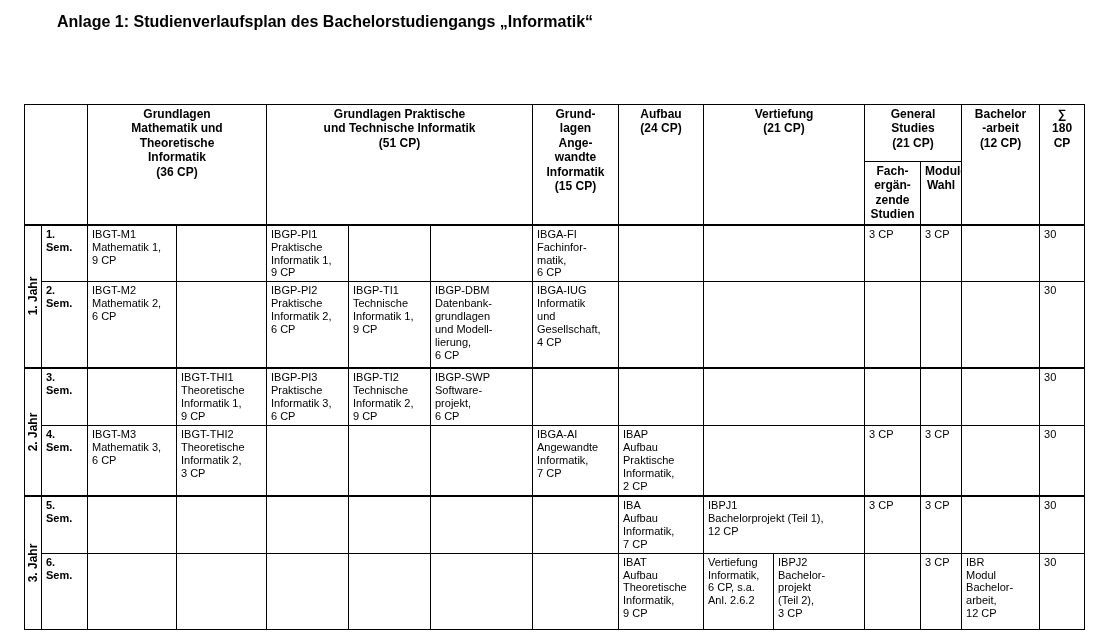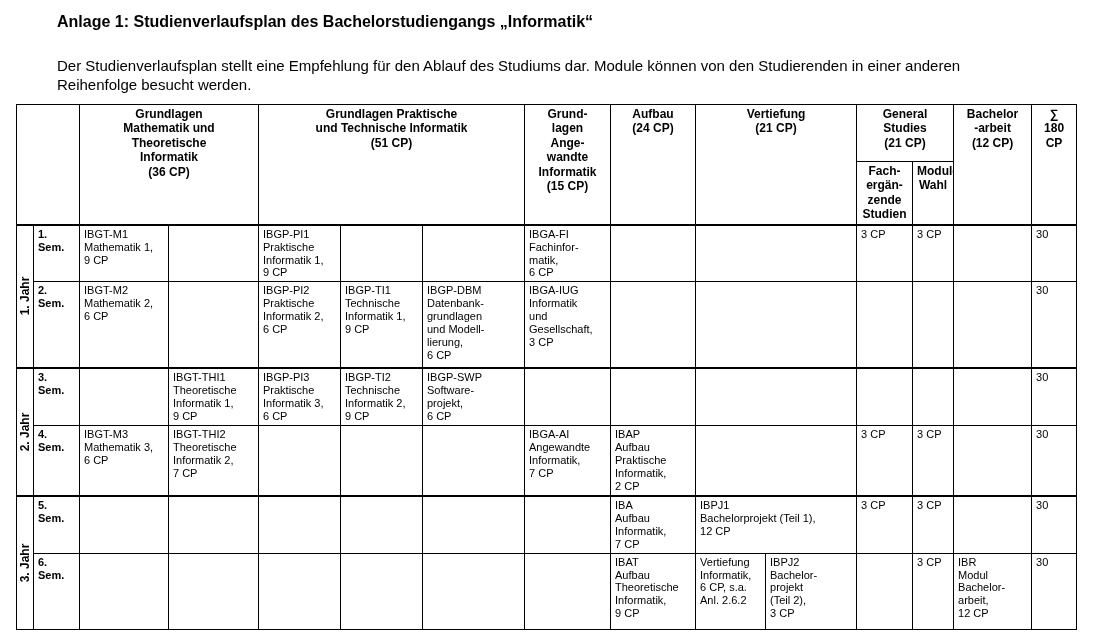--- a/index.html
+++ b/index.html
@@ -1,40 +1,39 @@
 <!DOCTYPE html>
 <html><head>
 <meta charset="utf-8">
 <style>
   * { box-sizing: border-box; }
   body { margin: 0; background: #fff; color: #000; font-family: "Liberation Sans", sans-serif; }
   .doc { position: relative; width: 1100px; height: 640px; background: #fff; overflow: hidden; }
   .title { position: absolute; left: 57px; top: 13px; font-size: 16px; font-weight: bold; white-space: nowrap; }
   .intro { position: absolute; left: 57px; top: 56px; font-size: 15px; line-height: 1.28; width: 918px; }
   .footnote { position: absolute; left: 57px; top: 603px; font-size: 13px; }
-  table.plan { position: absolute; left: 16px; top: 104px; width: 1060px; border-collapse: collapse; table-layout: fixed; }
+  table.plan { position: absolute; left: 24px; top: 104px; width: 1060px; border-collapse: collapse; table-layout: fixed; }
   table.plan th, table.plan td {
     border: 1px solid #000; vertical-align: top; padding: 2px 4px;
     font-size: 11px; line-height: 1.18; white-space: pre-line; overflow: hidden;
   }
   table.plan th { font-weight: bold; font-size: 12px; text-align: center; line-height: 1.2; }
   th.sub { font-size: 9.5px; line-height: 1.12; padding: 1px 1px; }
   th.left { text-align: left; }
   td.sem { font-weight: bold; font-size: 12px; line-height: 1.2; }
   td.year { position: relative; padding: 0; }
   .rot { position: absolute; left: 50%; top: 50%; transform: translate(-50%,-50%) rotate(-90deg);
          white-space: nowrap; font-weight: bold; font-size: 12px; }
   tbody tr.g > td { border-top-width: 2px; }
 </style>
 </head>
 <body>
 
 <div class="doc">
   <div class="title">Anlage 1: Studienverlaufsplan des Bachelorstudiengangs „Informatik“</div>
-  <div class="intro">Der Studienverlaufsplan stellt eine Empfehlung für den Ablauf des Studiums dar. Module können von den Studierenden in einer anderen Reihenfolge besucht werden.</div>
 
   <table class="plan">
     <colgroup>
       <col style="width:17px">
         <col style="width:46px">
         <col style="width:89px">
         <col style="width:90px">
       <col style="width:82px">
         <col style="width:82px">
         <col style="width:102px">
@@ -131,21 +130,21 @@
         <td>IBGP-DBM
 Datenbank-
 grundlagen
 und Modell-
 lierung,
 6 CP</td>
         <td>IBGA-IUG
 Informatik
 und
 Gesellschaft,
-3 CP</td>
+4 CP</td>
         <td></td>
         <td colspan="2"></td>
         <td></td>
         <td></td>
         <td></td>
         <td>30</td>
       </tr>
       <tr class="g" style="height:57px">
         <td class="year" rowspan="2"><div class="rot">2. Jahr</div></td>
         <td class="sem">3.
@@ -177,21 +176,21 @@
       </tr>
       <tr style="height:65px">
         <td class="sem">4.
 Sem.</td>
         <td>IBGT-M3
 Mathematik 3,
 6 CP</td>
         <td>IBGT-THI2
 Theoretische
 Informatik 2,
-7 CP</td>
+3 CP</td>
         <td></td>
         <td></td>
         <td></td>
         <td>IBGA-AI
 Angewandte
 Informatik,
 7 CP</td>
         <td>IBAP
 Aufbau
 Praktische

